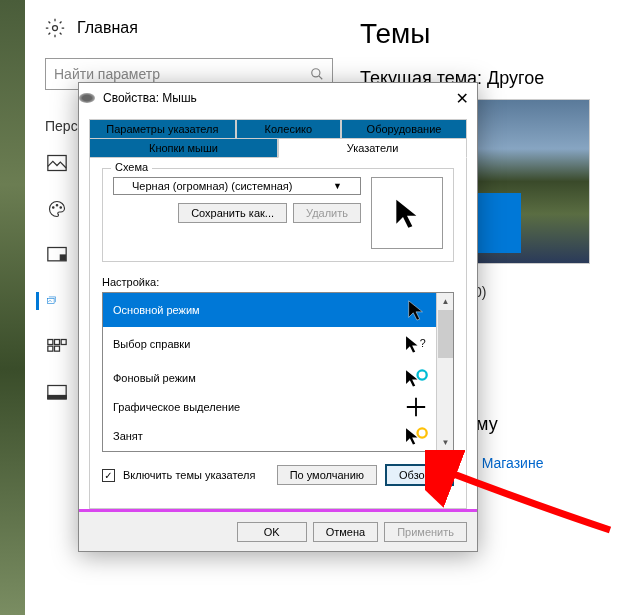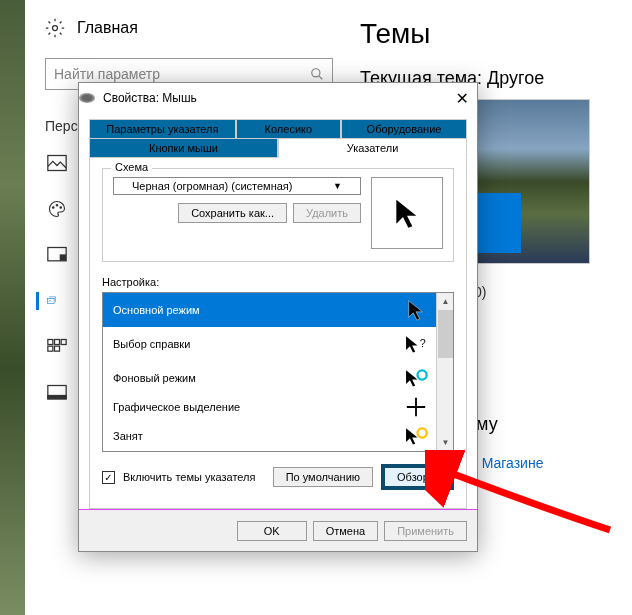--- a/index.html
+++ b/index.html
@@ -53,39 +53,39 @@
 .tab-body { border: 1px solid #ccc; border-top: none; padding: 10px 12px 12px 12px; flex: 1; }
 
 .scheme-group { border: 1px solid #ccc; padding: 8px 10px 12px 10px; position: relative; margin-bottom: 14px; display: flex; gap: 10px; }
 .scheme-group .legend { position: absolute; top: -8px; left: 8px; background: #fff; padding: 0 4px; font-size: 11px; }
 .scheme-left { flex: 1; }
 .scheme-select { width: 100%; font-size: 11px; padding: 2px 18px; border: 1px solid #888; background: #fff; display: flex; justify-content: space-between; align-items: center; }
 .scheme-select .dd { font-size: 9px; }
 .scheme-btns { display: flex; gap: 6px; margin-top: 8px; justify-content: flex-end; }
 .btn { font-size: 11px; padding: 3px 12px; border: 1px solid #999; background: #f0f0f0; cursor: default; }
 .btn.disabled { color: #999; }
-.btn.highlight { border: 4px solid #0c4a6e; background: #e5f1fb; }
+.btn.highlight { border: 2px solid #0c4a6e; background: #e5f1fb; }
 .preview-box { width: 72px; height: 72px; border: 1px solid #999; background: #fff; display: flex; align-items: center; justify-content: center; }
 
 .cust-label { font-size: 11px; margin-bottom: 4px; }
 .cursor-list { border: 1px solid #888; height: 160px; background: #fff; position: relative; overflow: hidden; }
 .cursor-list .scrollbar { position: absolute; right: 0; top: 0; width: 17px; height: 100%; background: #f0f0f0; border-left: 1px solid #ccc; }
 .sb-arrow { position: absolute; width: 17px; height: 17px; display: flex; align-items: center; justify-content: center; font-size: 8px; color: #555; }
 .sb-arrow.up { top: 0; }
 .sb-arrow.down { bottom: 0; }
 .sb-thumb { position: absolute; top: 17px; width: 15px; left: 1px; height: 48px; background: #ccc; }
 .crow { height: 34px; display: flex; align-items: center; justify-content: space-between; padding: 0 24px 0 10px; font-size: 11px; border-bottom: none; }
 .crow.sel { background: #0078d7; color: #fff; }
 .cico { width: 26px; height: 26px; display: flex; align-items: center; justify-content: center; }
 
 .footer-row { display: flex; align-items: center; margin-top: 12px; gap: 8px; }
 .chk { width: 13px; height: 13px; border: 1px solid #333; display: flex; align-items: center; justify-content: center; font-size: 10px; }
 .chk-label { font-size: 11px; flex: 1; }
 
-.dlg-buttons { height: 42px; background: #f0f0f0; border-top: 1px solid #d946ef; display: flex; align-items: center; justify-content: flex-end; gap: 6px; padding: 0 10px; }
+.dlg-buttons { height: 42px; background: #f0f0f0; border-top: 3px solid #d946ef; display: flex; align-items: center; justify-content: flex-end; gap: 6px; padding: 0 10px; }
 
 .red-arrow { position: absolute; left: 425px; top: 450px; pointer-events: none; }
 
 svg.cursor-svg { display: block; }
 </style>
 </head>
 <body>
 
 <div class="settings-bg">
   <div class="wallpaper-strip"></div>

